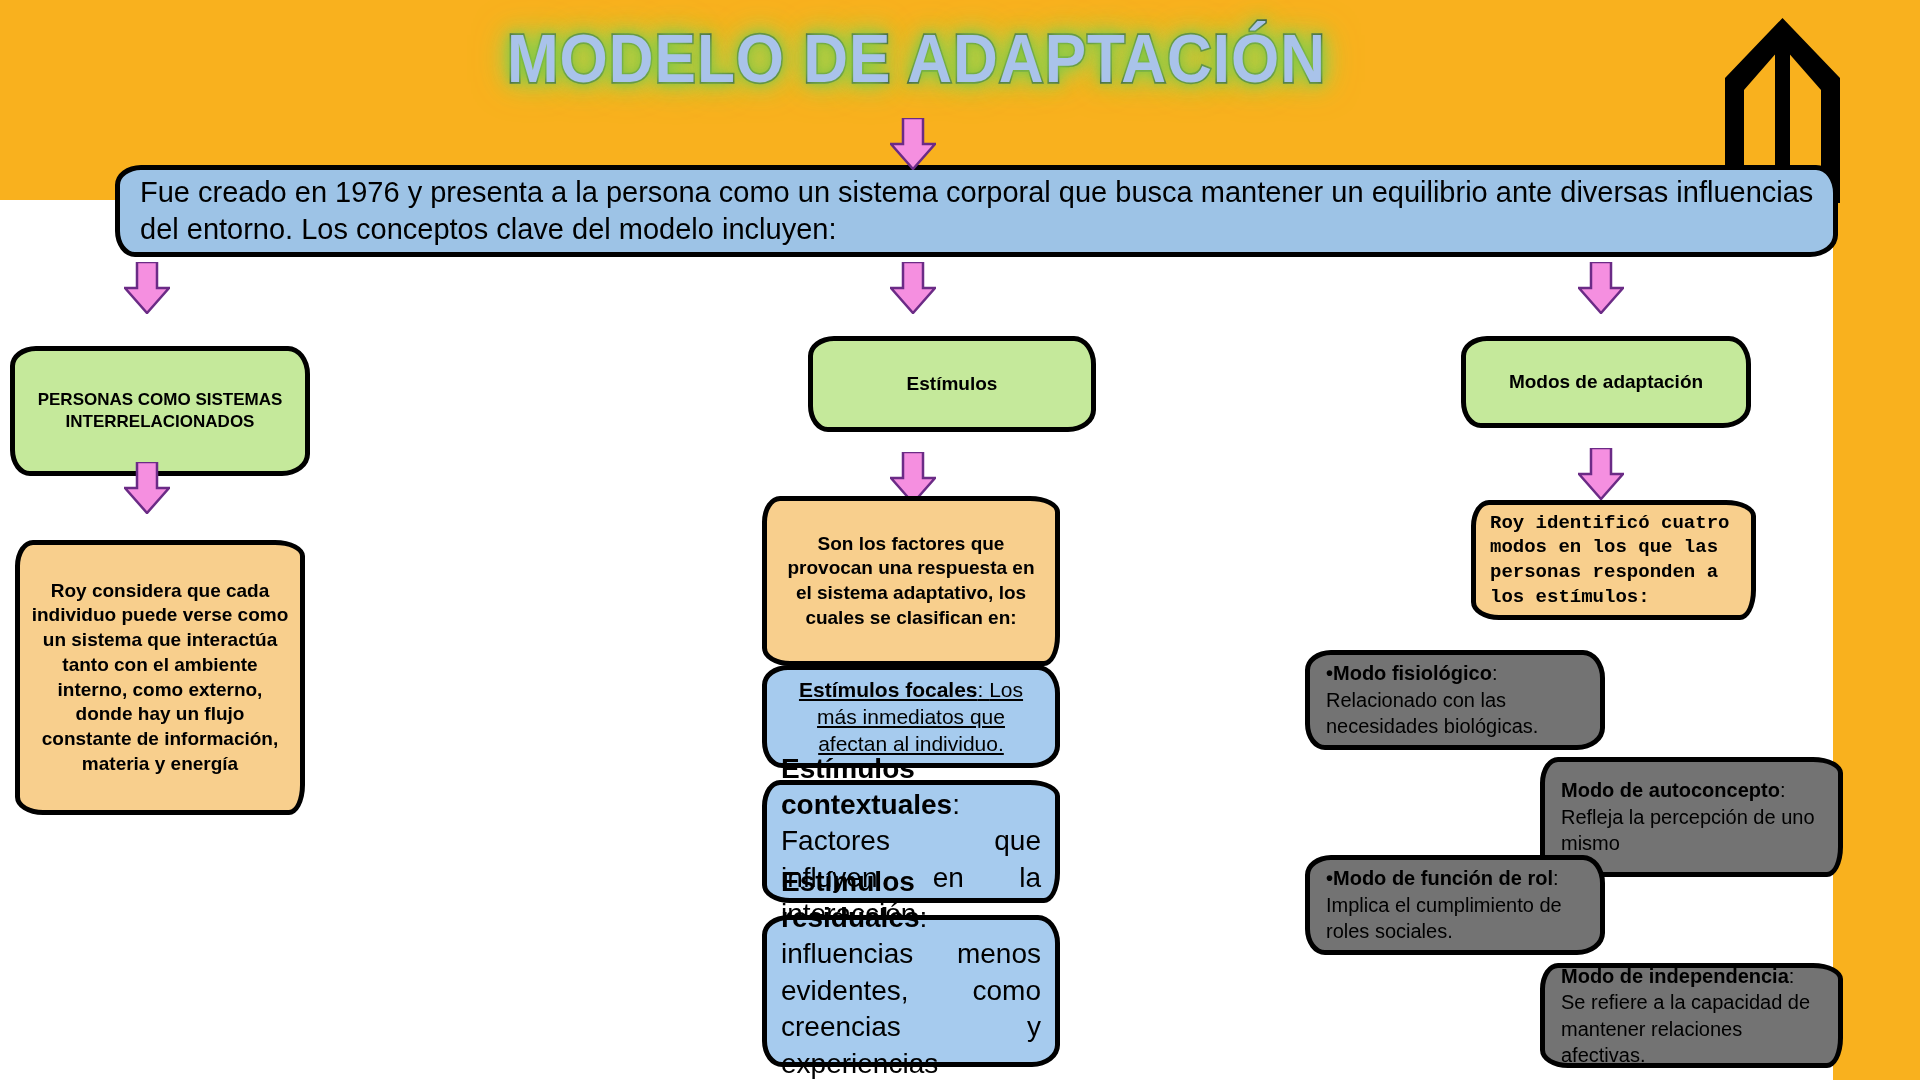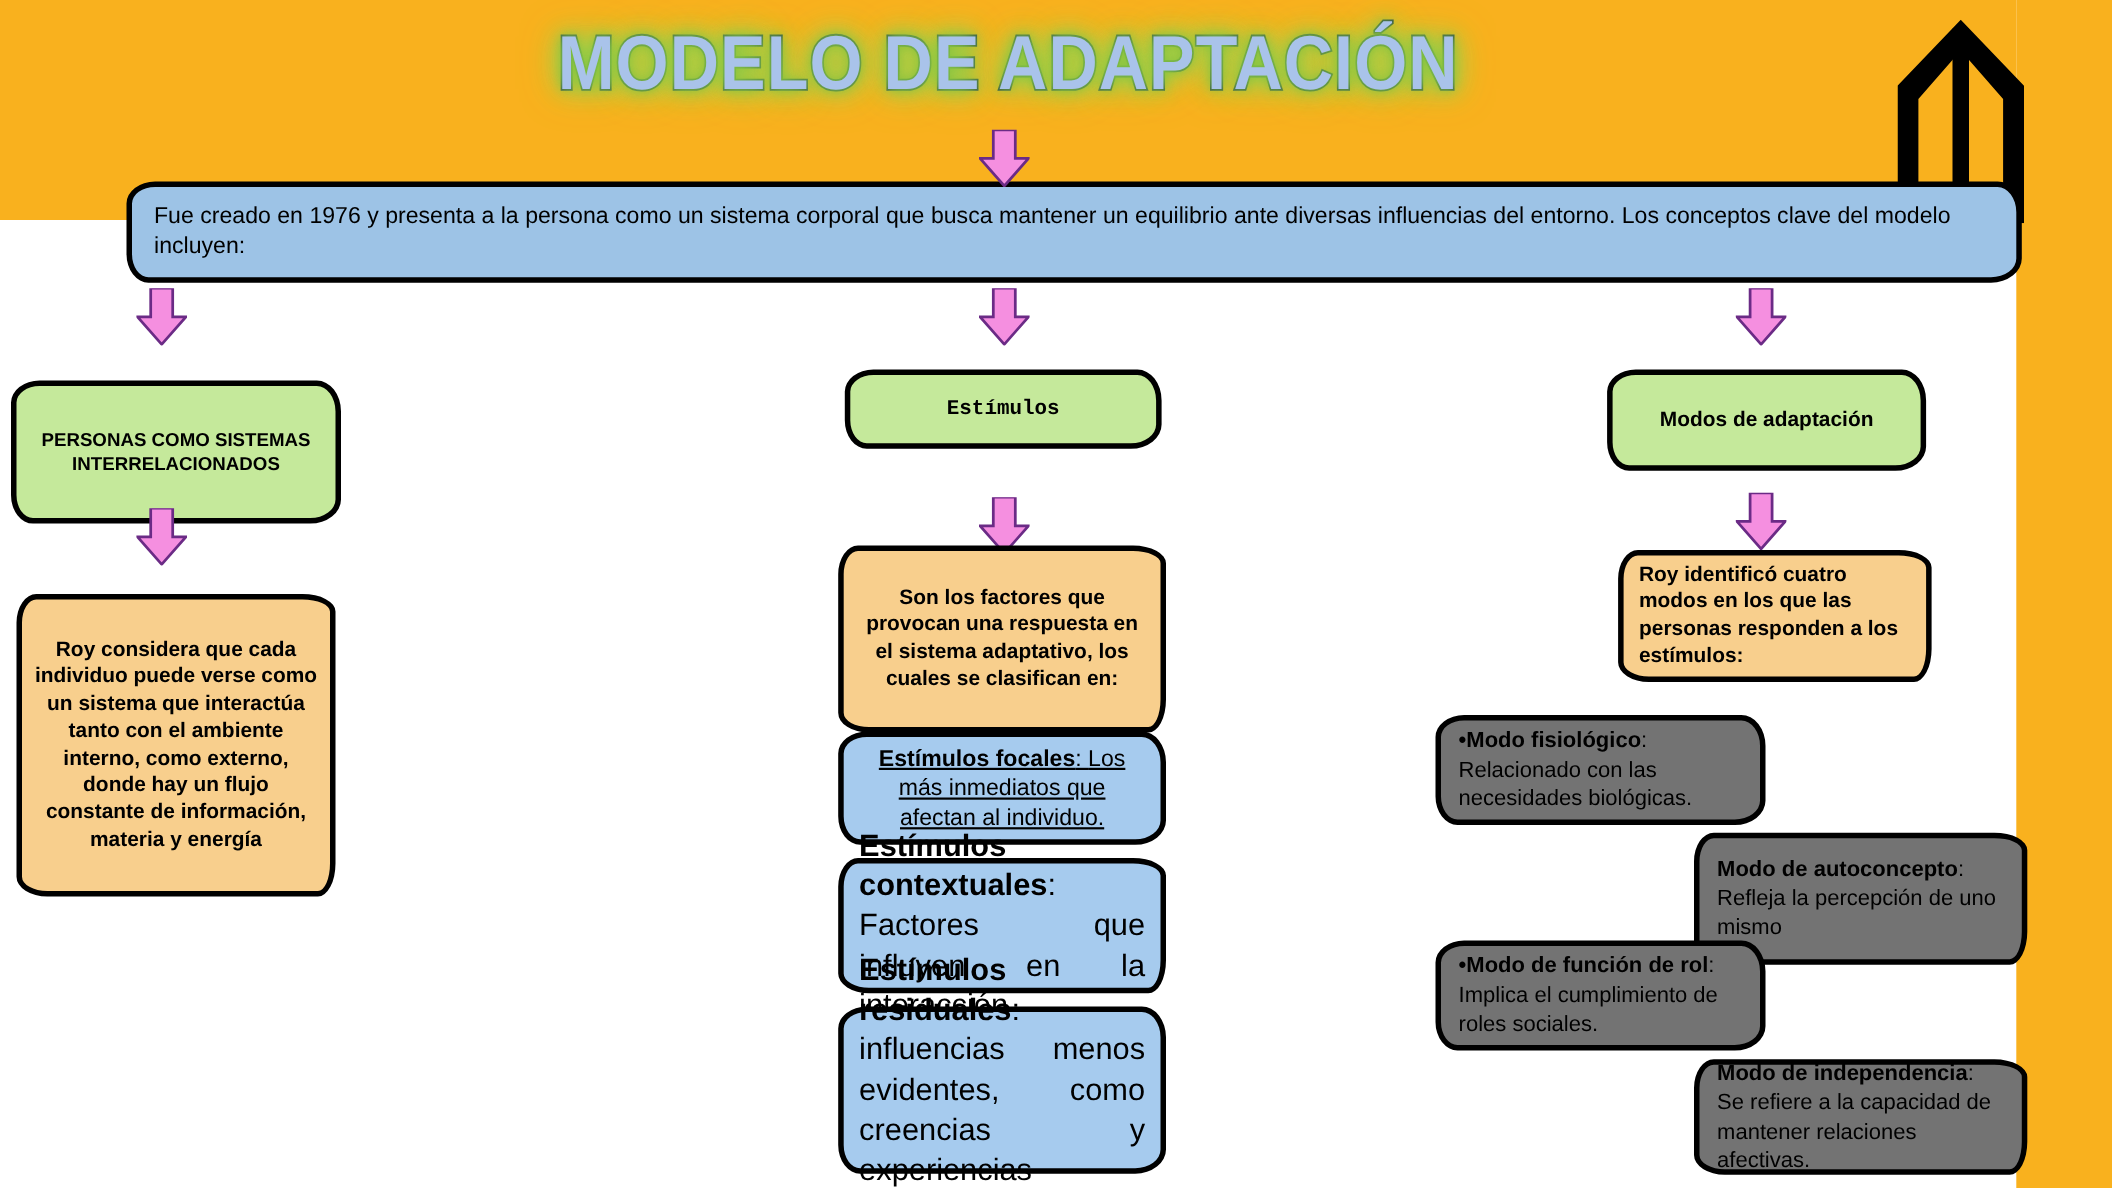--- a/index.html
+++ b/index.html
@@ -63,25 +63,25 @@
   }
 
   
   .blue-head{background:#9dc3e6;}
   .green{background:#c5e99b;}
   .orange{background:#f8cf8d;}
   .blueish{background:#a6cbee;}
   .cyan{background:#737373;}
 
   
-  .t-head{font-size:21px;line-height:1.28;padding:12px 16px 12px 20px;font-weight:normal;}
+  .t-head{font-size:29px;line-height:1.28;padding:12px 16px 12px 20px;font-weight:normal;}
   .t-green{font-size:19px;font-weight:bold;text-align:center;line-height:1.25;padding:6px 12px;}
   .t-green-sm{font-size:17px;font-weight:bold;text-align:center;line-height:1.3;padding:6px 10px;margin-top:16px;}
   .t-orange{font-size:19px;font-weight:bold;text-align:center;line-height:1.3;padding:6px 10px;}
-  .t-orange-l{font-size:19px;font-weight:bold;text-align:left;line-height:1.3;padding:8px 14px;}
+  .t-orange-l{font-size:19px;font-weight:bold;text-align:left;line-height:1.3;padding:8px 14px;font-family:Liberation Mono, monospace;}
   .t-body{font-size:21px;line-height:1.3;padding:6px 14px;text-align:center;text-decoration:underline;}
   .t-body-j{font-size:28px;line-height:1.3;padding:6px 14px;text-align:justify;}
   .t-cyan{font-size:20px;line-height:1.32;padding:7px 16px;text-align:left;}
   b{font-weight:bold;}
 
   
   .arrow{position:absolute;}
 </style>
 </head>
 <body>
@@ -123,21 +123,21 @@
   </div>
 
   <svg class="arrow" style="left:124px;top:462px;width:46px;height:52px;" viewBox="0 0 46 52">
     <polygon points="13,0 33,0 33,26 45,26 23,51 1,26 13,26" fill="#f58fe0" stroke="#6b2b86" stroke-width="2.5"></polygon>
   </svg>
 
   <div class="node rough2 orange t-orange" style="left:15px;top:540px;width:290px;height:275px;">
     <span class="txt">Roy considera que cada individuo puede verse como un sistema que interactúa tanto con el ambiente interno, como externo, donde hay un flujo constante de información, materia y energía</span>
   </div>
 
-  <div class="node rough green t-green" style="left:768px;top:336px;width:288px;height:72px;font-family:Liberation Mono, monospace;">
+  <div class="node rough green t-green" style="left:808px;top:336px;width:288px;height:96px;">
     <span class="txt">Estímulos</span>
   </div>
 
   <svg class="arrow" style="left:890px;top:452px;width:46px;height:52px;" viewBox="0 0 46 52">
     <polygon points="13,0 33,0 33,26 45,26 23,51 1,26 13,26" fill="#f58fe0" stroke="#6b2b86" stroke-width="2.5"></polygon>
   </svg>
 
   <div class="node rough2 orange t-orange" style="left:762px;top:496px;width:298px;height:170px;">
     <span class="txt">Son los factores que provocan una respuesta en el sistema adaptativo, los cuales se clasifican en:</span>
   </div>

